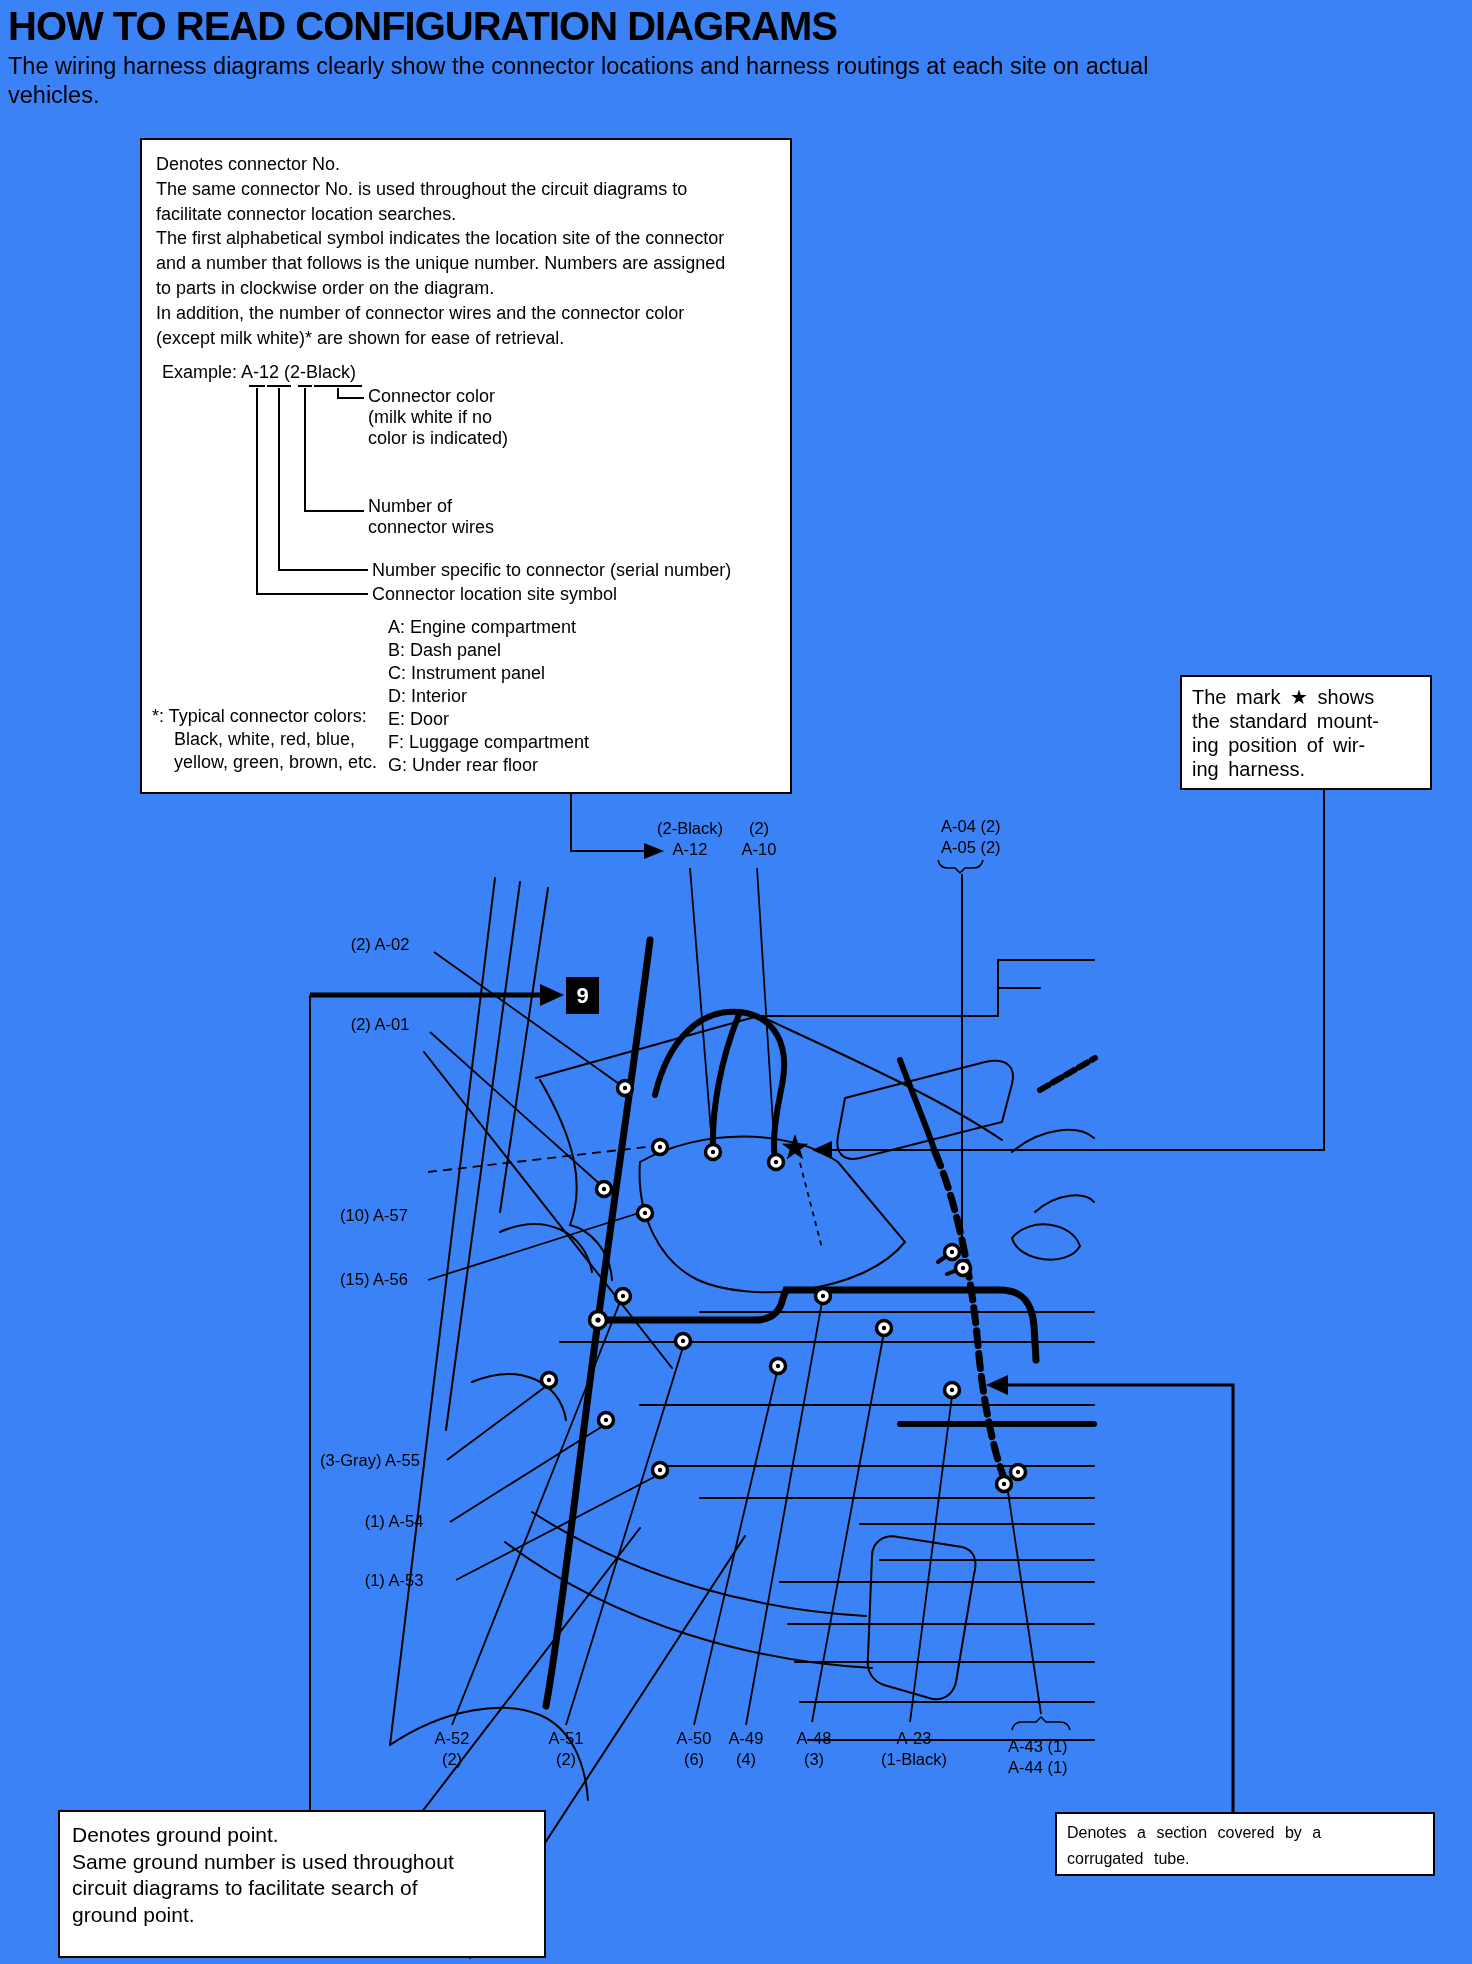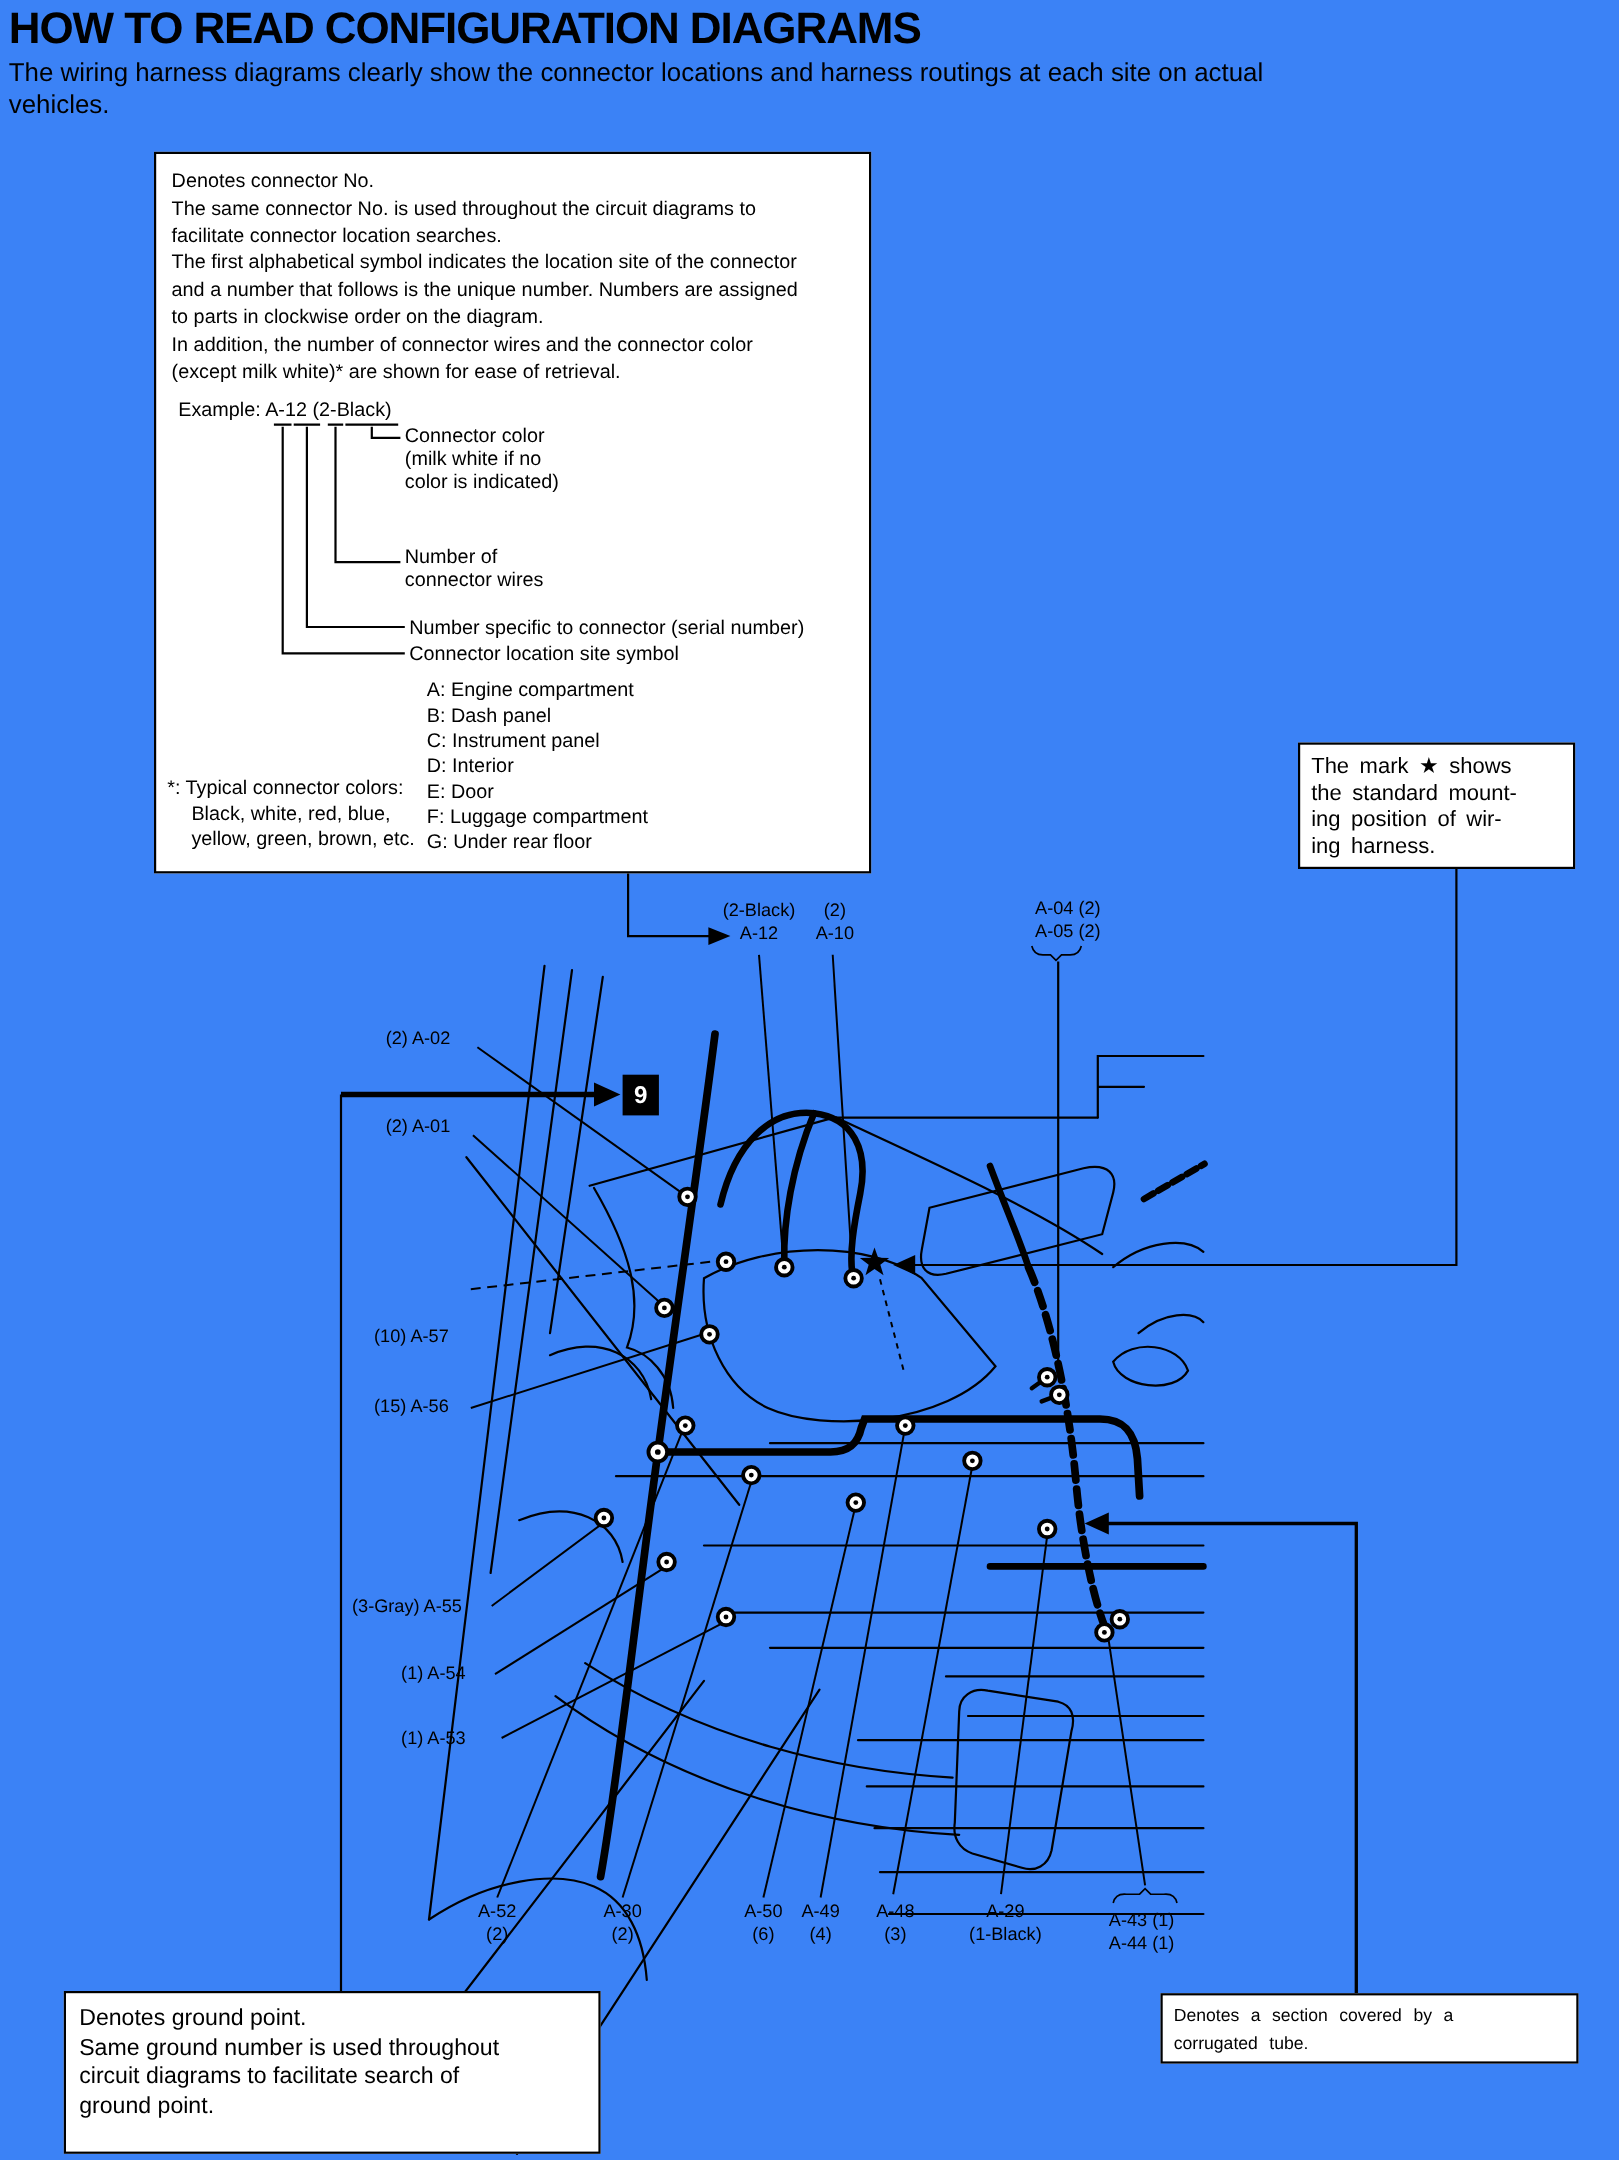--- a/index.html
+++ b/index.html
@@ -263,26 +263,26 @@
 A-05  (2)</div>
   <div class="dlabel rt" style="left:330px;top:934px;width:100px;">(2)  A-02</div>
   <div class="dlabel rt" style="left:330px;top:1014px;width:100px;">(2)  A-01</div>
   <div class="dlabel rt" style="left:324px;top:1161px;width:100px;margin-top:44px;">(10)  A-57</div>
   <div class="dlabel rt" style="left:324px;top:1269px;width:100px;">(15)  A-56</div>
   <div class="dlabel rt" style="left:300px;top:1450px;width:140px;">(3-Gray)  A-55</div>
   <div class="dlabel rt" style="left:344px;top:1511px;width:100px;">(1)  A-54</div>
   <div class="dlabel rt" style="left:344px;top:1570px;width:100px;">(1)  A-53</div>
   <div class="dlabel ctr" style="left:412px;top:1728px;width:80px;">A-52
 (2)</div>
-  <div class="dlabel ctr" style="left:526px;top:1728px;width:80px;">A-30
+  <div class="dlabel ctr" style="left:526px;top:1728px;width:80px;">A-51
 (2)</div>
   <div class="dlabel ctr" style="left:664px;top:1728px;width:60px;">A-50
 (6)</div>
   <div class="dlabel ctr" style="left:716px;top:1728px;width:60px;">A-49
 (4)</div>
   <div class="dlabel ctr" style="left:776px;top:1728px;width:76px;">A-48
 (3)</div>
-  <div class="dlabel ctr" style="left:864px;top:1728px;width:100px;">A-29
+  <div class="dlabel ctr" style="left:864px;top:1728px;width:100px;">A-23
 (1-Black)</div>
   <div class="dlabel" style="left:1008px;top:1736px;">A-43  (1)
 A-44  (1)</div>
 
 </div>
 
 </body></html>

